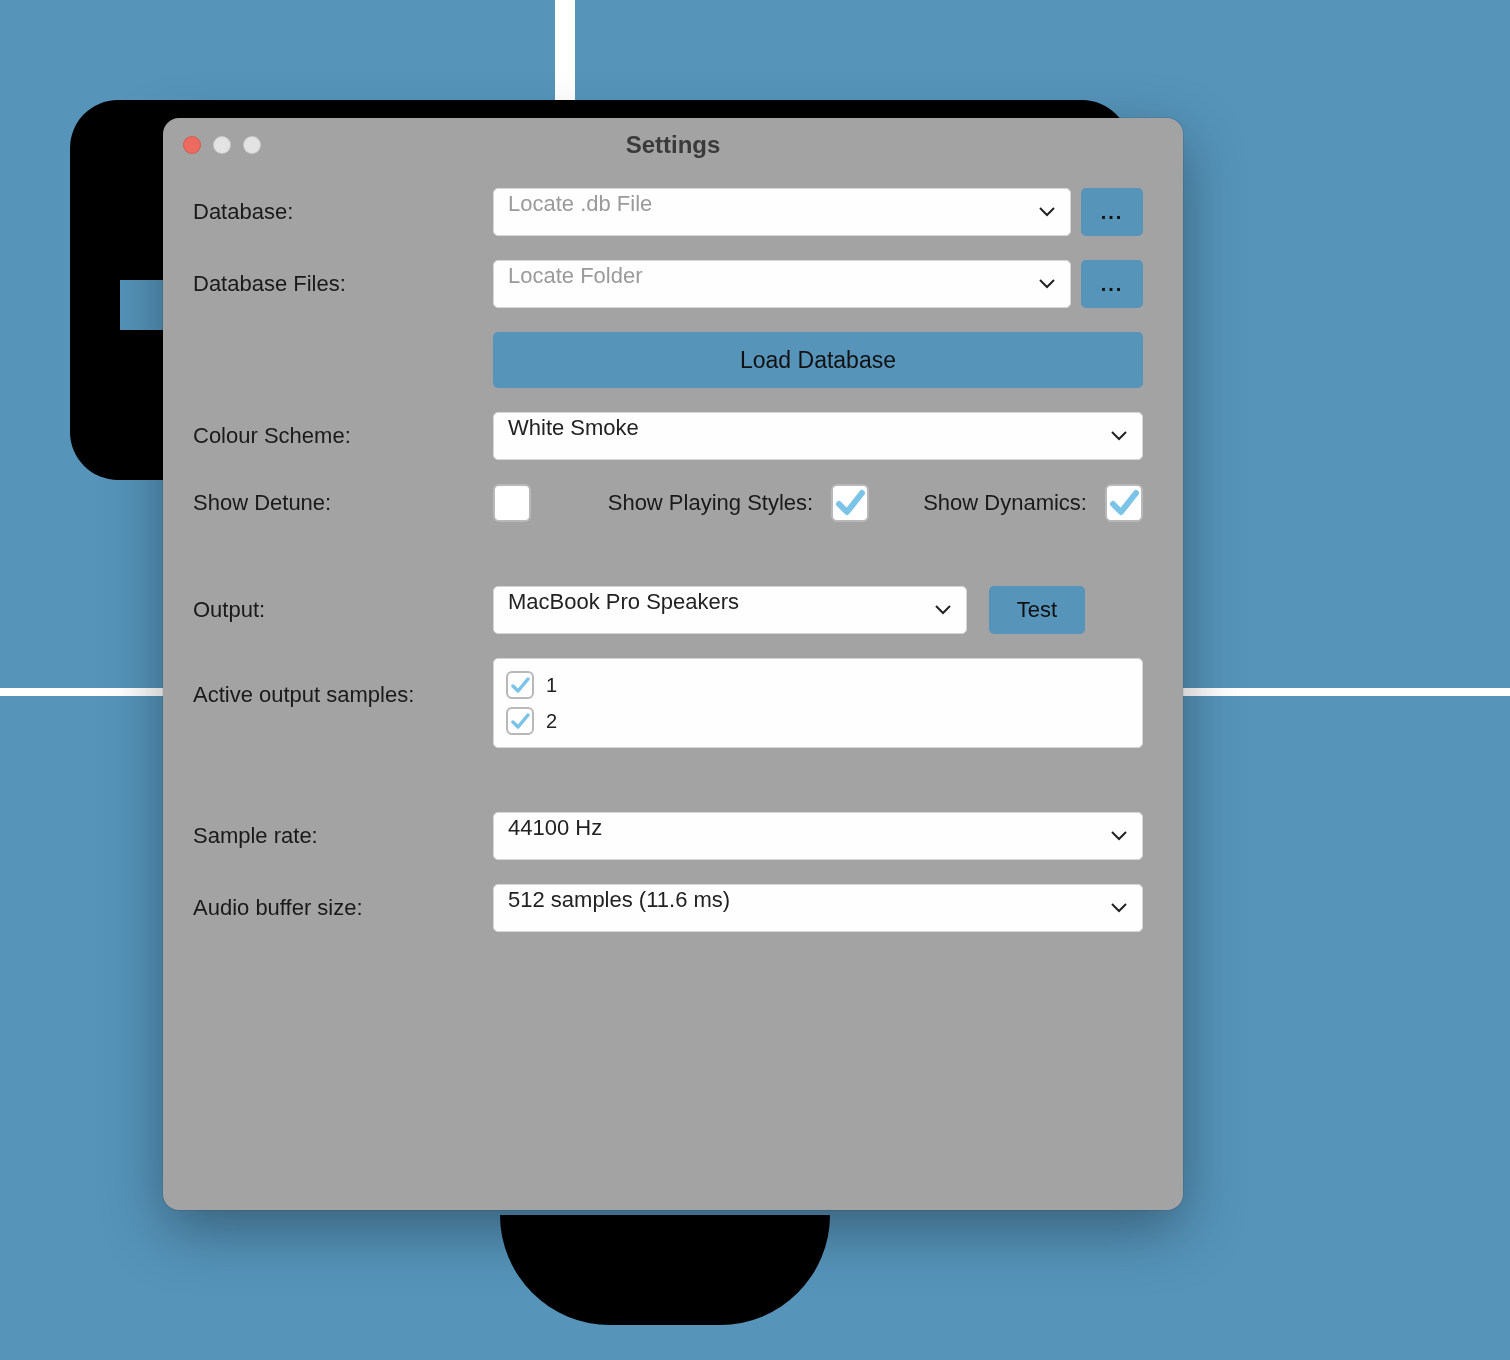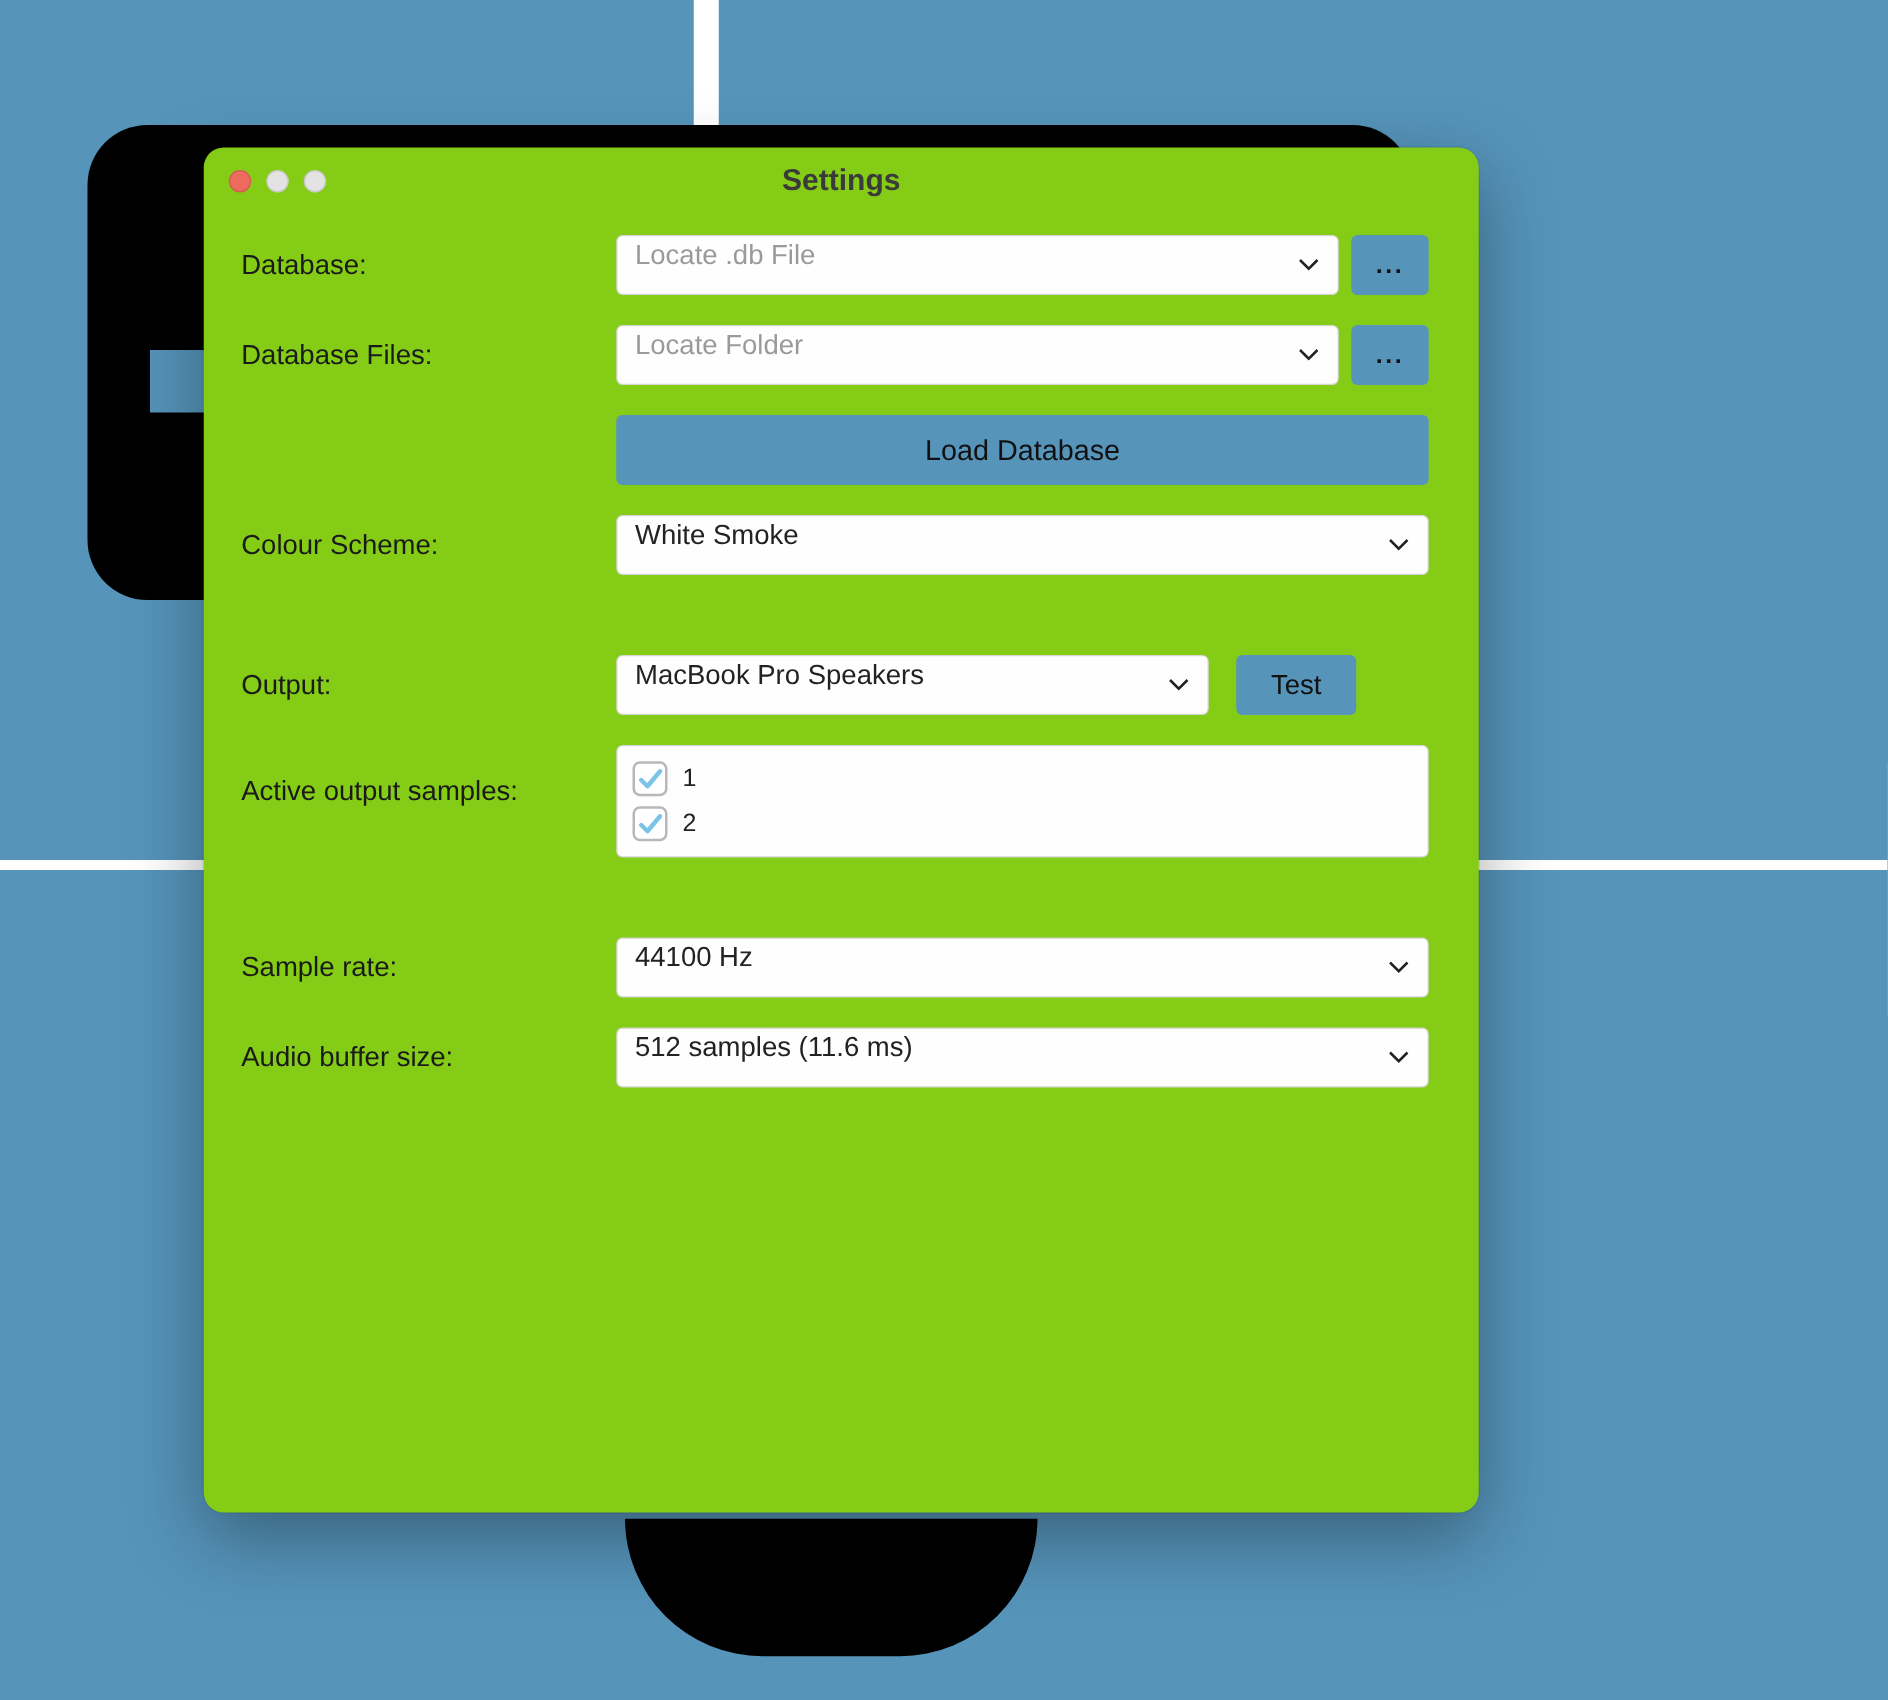--- a/index.html
+++ b/index.html
@@ -61,21 +61,21 @@
       border-radius: 0 0 165px 165px;
     }
     
     
     .window {
       position: absolute;
       top: 118px;
       left: 163px;
       width: 1020px;
       height: 1092px;
-      background: #84cc16;
+      background: #a3a3a3;
       border-radius: 16px;
       box-shadow: 0 20px 60px rgba(0,0,0,0.35), 0 0 0 1px rgba(0,0,0,0.07);
     }
     
     .titlebar {
       position: relative;
       height: 54px;
       text-align: center;
       display: flex;
       align-items: center;
@@ -332,20 +332,42 @@
           <span>White Smoke</span>
           <span class="caret">
             <svg width="16" height="10" viewBox="0 0 16 10">
                 <path d="M1 1 L8 8 L15 1" stroke="#222" stroke-width="2" fill="none"></path>
               </svg>
           </span>
         </div>
       </div>
     </div>
 
+    <div class="row">
+      <div class="label">Show Detune:</div>
+      <div class="inline-row">
+        <div class="checkbox">
+          
+        </div>
+        <div style="flex:1"></div>
+        <span class="inline-label">Show Playing Styles:</span>
+        <div class="checkbox checked">
+          <svg width="30" height="30" viewBox="0 0 30 30">
+              <path d="M4 16 L12 24 L27 5" stroke="#7cc3e8" stroke-width="6" fill="none" stroke-linecap="round" stroke-linejoin="round"></path>
+            </svg>
+        </div>
+        <div style="width:18px"></div>
+        <span class="inline-label">Show Dynamics:</span>
+        <div class="checkbox checked">
+          <svg width="30" height="30" viewBox="0 0 30 30">
+              <path d="M4 16 L12 24 L27 5" stroke="#7cc3e8" stroke-width="6" fill="none" stroke-linecap="round" stroke-linejoin="round"></path>
+            </svg>
+        </div>
+      </div>
+    </div>
 
     <div class="row-spacer"></div>
 
     <div class="row">
       <div class="label">Output:</div>
       <div class="controls">
         <div class="select" style="max-width:474px">
           <span>MacBook Pro Speakers</span>
           <span class="caret">
             <svg width="16" height="10" viewBox="0 0 16 10">

